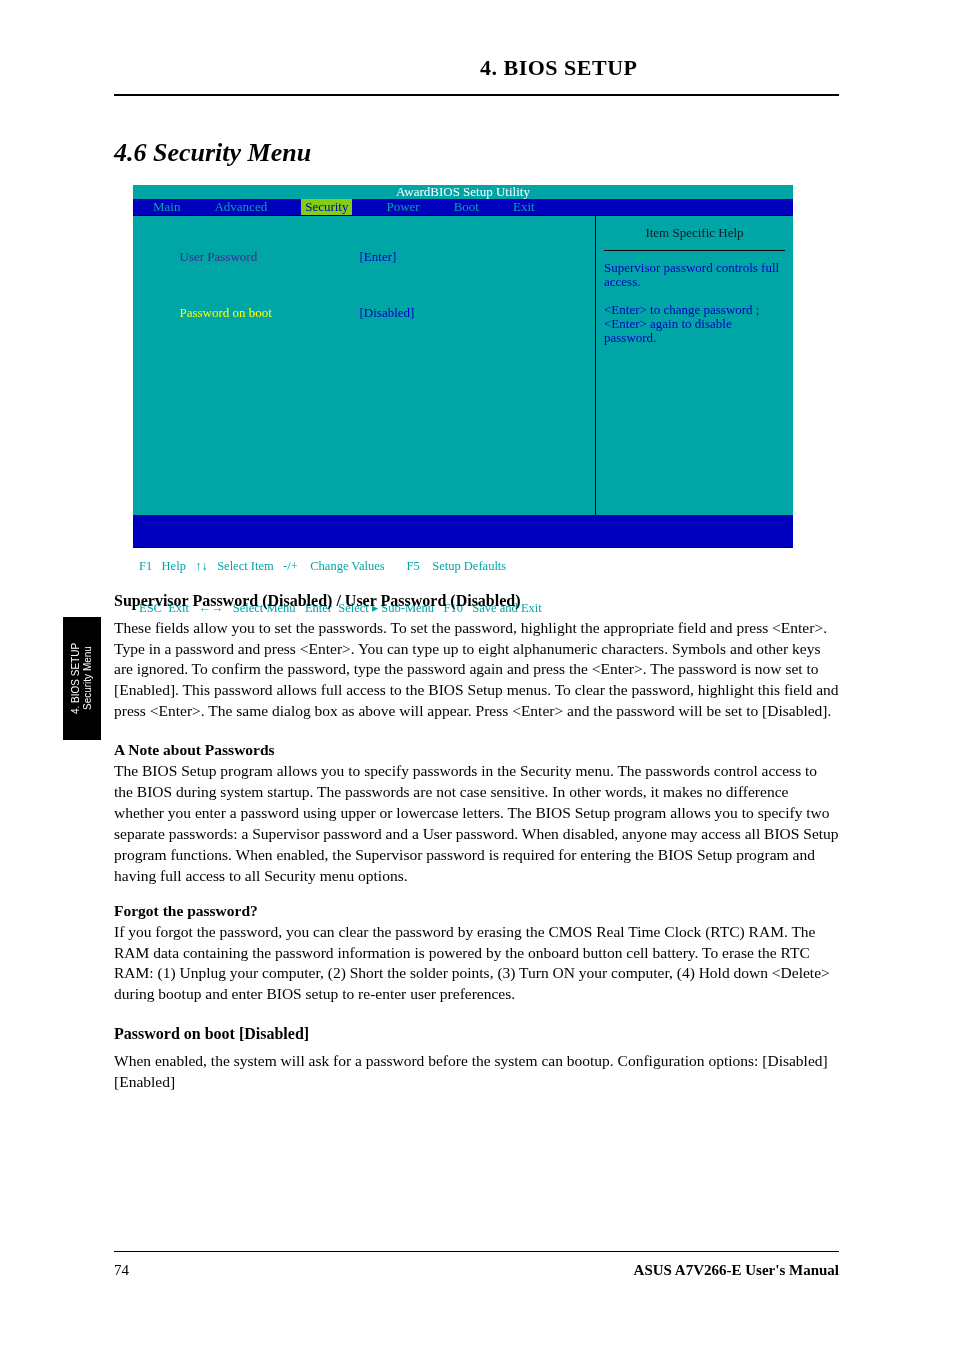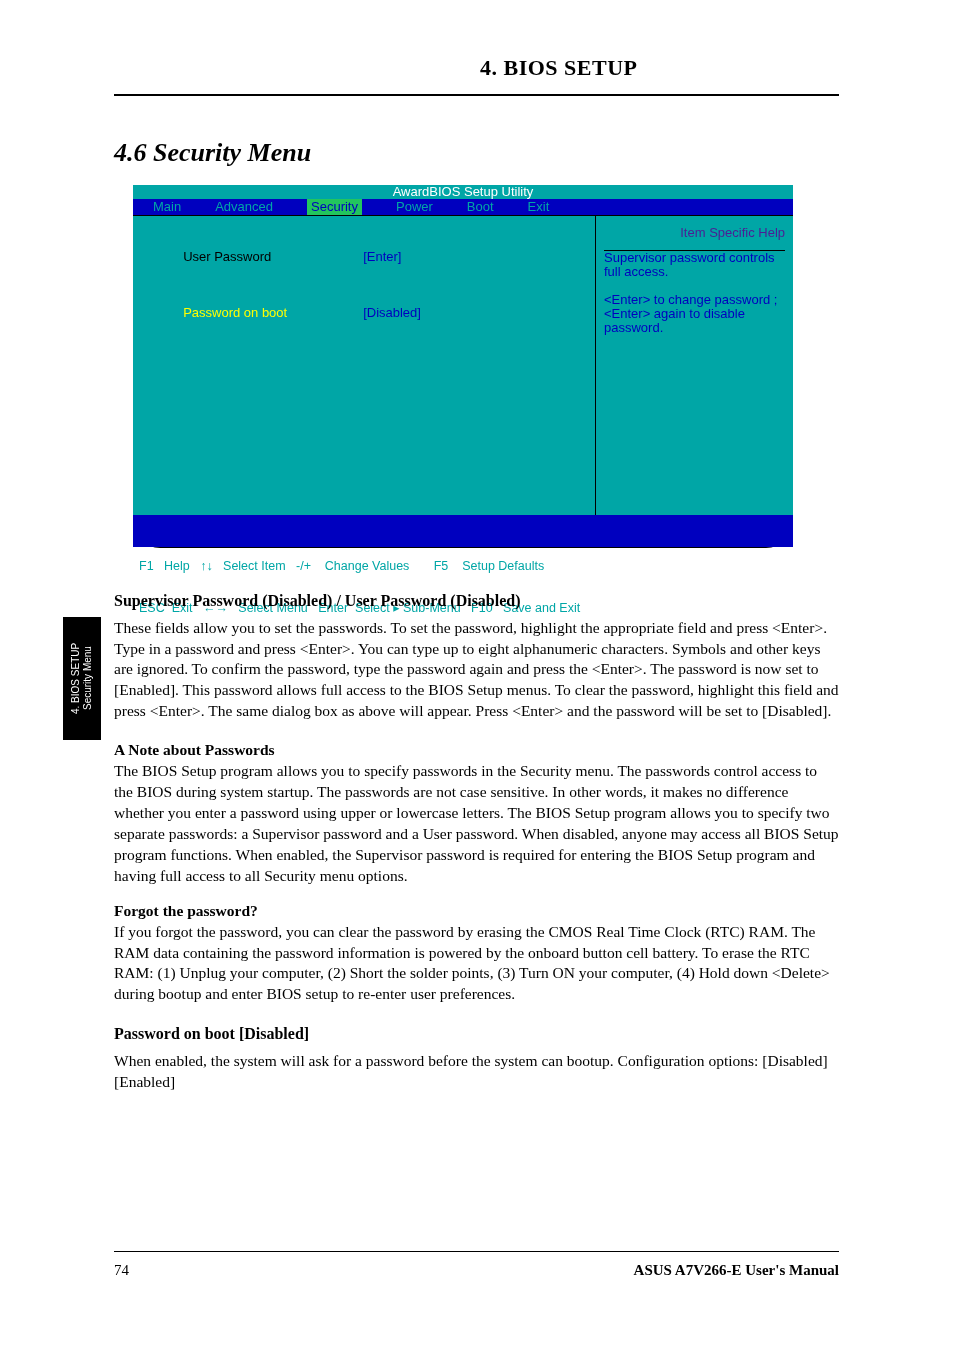--- a/index.html
+++ b/index.html
@@ -35,81 +35,81 @@
     font-weight: bold;
     font-style: italic;
   }
   .bios-screenshot {
     position: absolute;
     top: 185px;
     left: 133px;
     width: 660px;
     height: 363px;
     background: #000;
-    font-family: Liberation Sans, sans-serif;
+    font-family: Liberation Serif, serif;
     font-size: 13px;
     line-height: 14px;
-    border-radius: 27px;
   }
   .bios-title {
     color: #fff;
     text-align: center;
     background: #00a6a6;
     height: 14px;
   }
   .bios-menu {
     background: #0000bf;
     color: #00a6a6;
     height: 16px;
     display: flex;
     align-items: center;
     padding: 0 20px;
   }
   .bios-menu span {
     margin-right: 34px;
     white-space: pre;
   }
   .bios-menu .active {
-    background: #22c55e;
+    background: #84cc16;
     color: #0000bf;
     padding: 1px 4px;
   }
   .bios-body {
     display: flex;
     height: 300px;
   }
   .bios-left {
     flex: 1;
     background: #00a6a6;
     color: #ffff00;
     padding: 8px;
     position: relative;
     border-top: 1px solid #000;
   }
   .bios-left-inner {
     padding: 12px 6px;
   }
   .bios-row { white-space: pre; }
   .bios-row .label { color: #ffff00; display: inline-block; width: 180px; }
-  .bios-row .label-dim { color: #000000; display: inline-block; width: 180px; }
+  .bios-row .label-dim { color: #4c1d95; display: inline-block; width: 180px; }
   .bios-row .val { color: #fff; }
   .bios-row .val-dim { color: #0000bf; }
   .bios-right {
     width: 198px;
     background: #00a6a6;
     border-left: 1px solid #000;
     border-top: 1px solid #000;
     color: #0000bf;
     padding: 6px 8px;
   }
   .bios-right-title {
-    color: #4c1d95;
-    text-align: right;
+    color: #0f172a;
+    text-align: center;
     padding: 4px 0 10px 0;
     border-bottom: 1px solid #000;
+    margin-bottom: 10px;
   }
   .bios-footer {
     background: #0000bf;
     color: #00a6a6;
     height: 32px;
     padding: 16px 6px;
     white-space: pre;
     font-size: 12.5px;
   }
   .side-tab {

